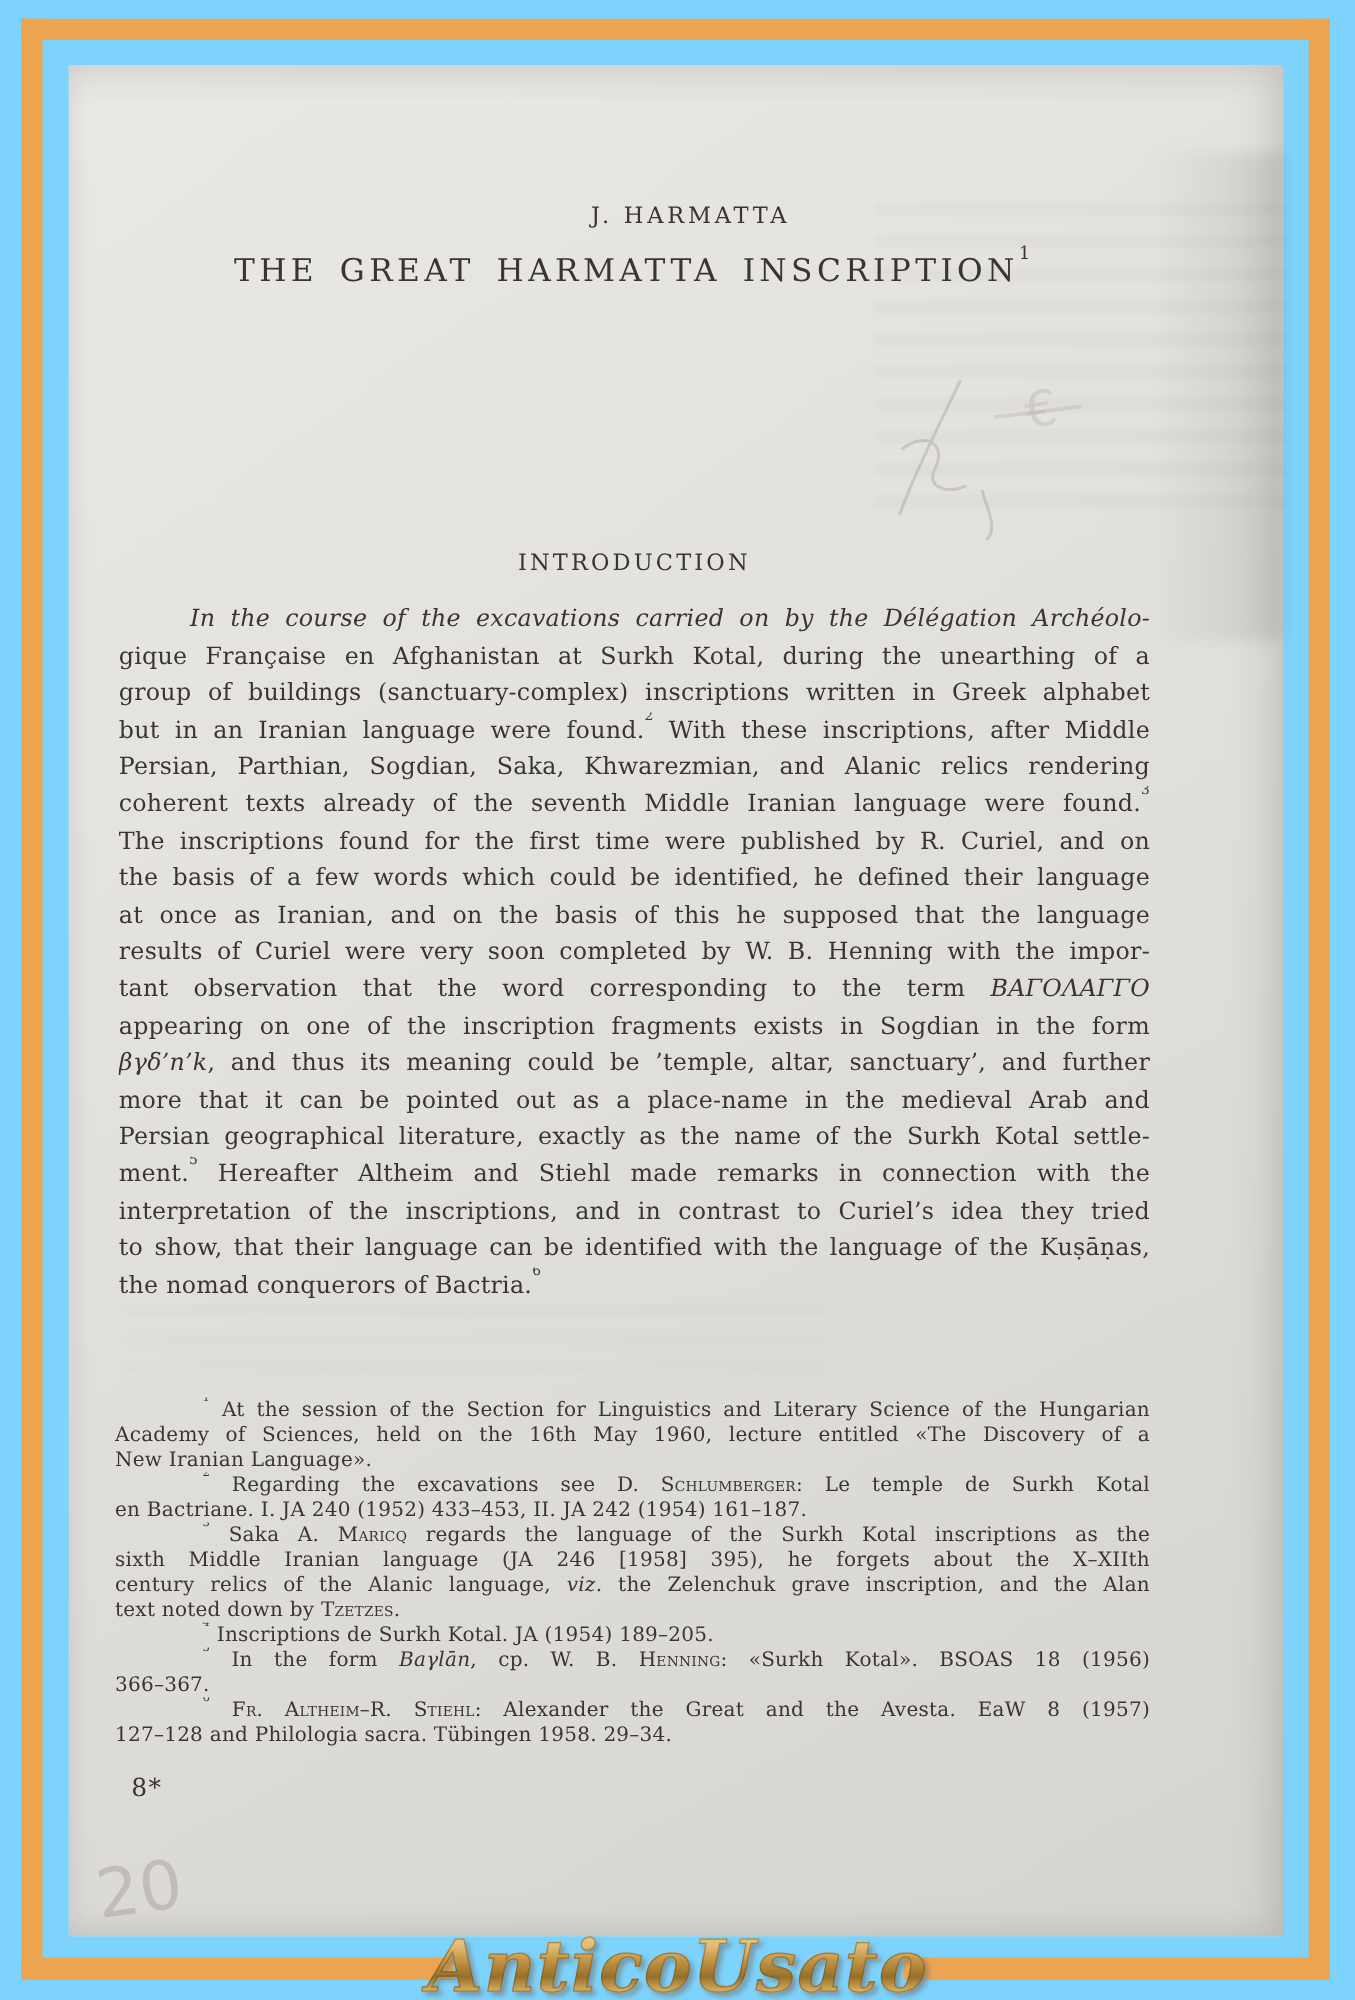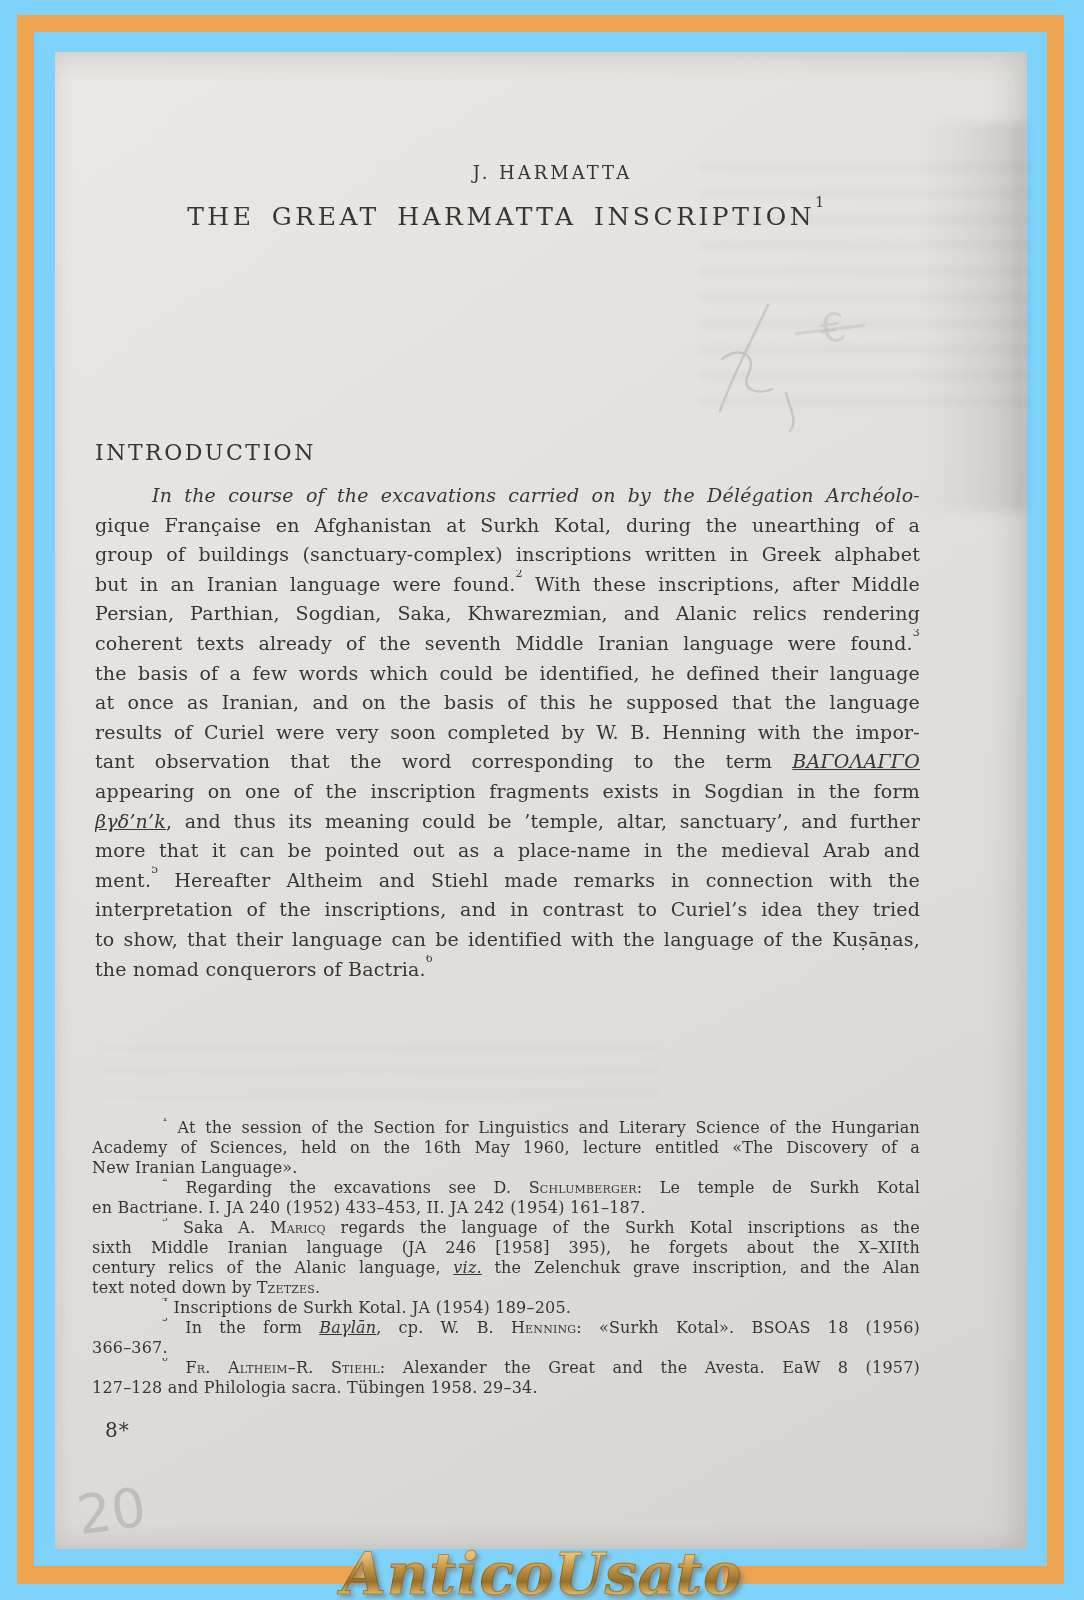--- a/index.html
+++ b/index.html
@@ -22,35 +22,35 @@
       linear-gradient(180deg, #e8e7e4 0%, #e4e3e0 45%, #dedcd9 100%);
     box-shadow: inset -16px 0 30px rgba(95,92,86,.14), inset 0 10px 22px rgba(120,117,110,.08),
                 inset 0 -8px 18px rgba(120,117,110,.06);
   }
 
   .author { position:absolute; left:40px; width:825px; top:110px; text-align:center;
     font-size:18px; letter-spacing:3px; transform:translateX(45px); }
   .title  { position:absolute; left:40px; width:825px; top:150px; text-align:center;
     font-size:25px; letter-spacing:3.5px; word-spacing:6px; }
   .title sup, .fn sup, .body sup { font-size:58%; line-height:0; position:relative; top:-0.6em; }
-  .intro  { position:absolute; left:40px; width:825px; top:388px; text-align:left;
-    font-size:22px; letter-spacing:2.5px; }
+  .intro  { position:absolute; left:40px; width:825px; top:388px; text-align:center;
+    font-size:18px; letter-spacing:2.5px; }
 
   .body { position:absolute; left:40px; top:429px; width:825px;
     font-size:19px; line-height:29.6px; letter-spacing:.2px; }
   .fn   { position:absolute; left:37px; top:1066px; width:828px;
     font-size:16px; line-height:20px; letter-spacing:.2px; }
 
   .tl { text-align:justify; text-align-last:justify; overflow:hidden; }
   .body .tl { height:29.6px; }
   .fn .tl   { height:20px; }
   .tl.last  { text-align-last:left; }
   .body .tl.ind { text-indent:57px;font-style:italic; }
   .fn .tl.ind   { text-indent:70px; }
-  .it { font-style:italic;text-decoration:underline; }
+  .it { font-style:italic; }
   .sc { font-variant:small-caps; }
 
   .pagenum { position:absolute; left:50px; top:1366px; font-size:20px; letter-spacing:1px; }
 
   
   .hand20 { position:absolute; left:22px; top:1428px; font-size:54px;
     font-family:"DejaVu Sans", sans-serif; color:var(--pencil,#b0aca7); opacity:.6;
     transform:rotate(-8deg); }
   .euro { position:absolute; left:765px; top:253px; font-size:40px;
     font-family:"DejaVu Sans", sans-serif; color:var(--pencil,#b0aca7); opacity:.34;
@@ -110,27 +110,29 @@
 
     <div class="intro">INTRODUCTION</div>
 
     <div class="body">
         <div class="tl ind"><span>In the course of the excavations carried on by the Délégation Archéolo-</span></div>
         <div class="tl"><span>gique Française en Afghanistan at Surkh Kotal, during the unearthing of a</span></div>
         <div class="tl"><span>group of buildings (sanctuary-complex) inscriptions written in Greek alphabet</span></div>
         <div class="tl"><span>but in an Iranian language were found.</span><sup>2</sup><span> With these inscriptions, after Middle</span></div>
         <div class="tl"><span>Persian, Parthian, Sogdian, Saka, Khwarezmian, and Alanic relics rendering</span></div>
         <div class="tl"><span>coherent texts already of the seventh Middle Iranian language were found.</span><sup>3</sup></div>
+        <div class="tl"><span>The inscriptions found for the first time were published by R. Curiel, and on</span></div>
         <div class="tl"><span>the basis of a few words which could be identified, he defined their language</span></div>
         <div class="tl"><span>at once as Iranian, and on the basis of this he supposed that the language</span></div>
         <div class="tl"><span>results of Curiel were very soon completed by W. B. Henning with the impor-</span></div>
         <div class="tl"><span>tant observation that the word corresponding to the term </span><span class="it">ΒΑΓΟΛΑΓΓΟ</span></div>
         <div class="tl"><span>appearing on one of the inscription fragments exists in Sogdian in the form</span></div>
         <div class="tl"><span class="it">βγδ’n’k</span><span>, and thus its meaning could be ’temple, altar, sanctuary’, and further</span></div>
         <div class="tl"><span>more that it can be pointed out as a place-name in the medieval Arab and</span></div>
+        <div class="tl"><span>Persian geographical literature, exactly as the name of the Surkh Kotal settle-</span></div>
         <div class="tl"><span>ment.</span><sup>5</sup><span> Hereafter Altheim and Stiehl made remarks in connection with the</span></div>
         <div class="tl"><span>interpretation of the inscriptions, and in contrast to Curiel’s idea they tried</span></div>
         <div class="tl"><span>to show, that their language can be identified with the language of the Kuṣāṇas,</span></div>
         <div class="tl last"><span>the nomad conquerors of Bactria.</span><sup>6</sup></div>
       </div>
 
     <div class="fn">
         <div class="tl ind"><sup>1</sup><span> At the session of the Section for Linguistics and Literary Science of the Hungarian</span></div>
         <div class="tl"><span>Academy of Sciences, held on the 16th May 1960, lecture entitled «The Discovery of a</span></div>
         <div class="tl last"><span>New Iranian Language».</span></div>

